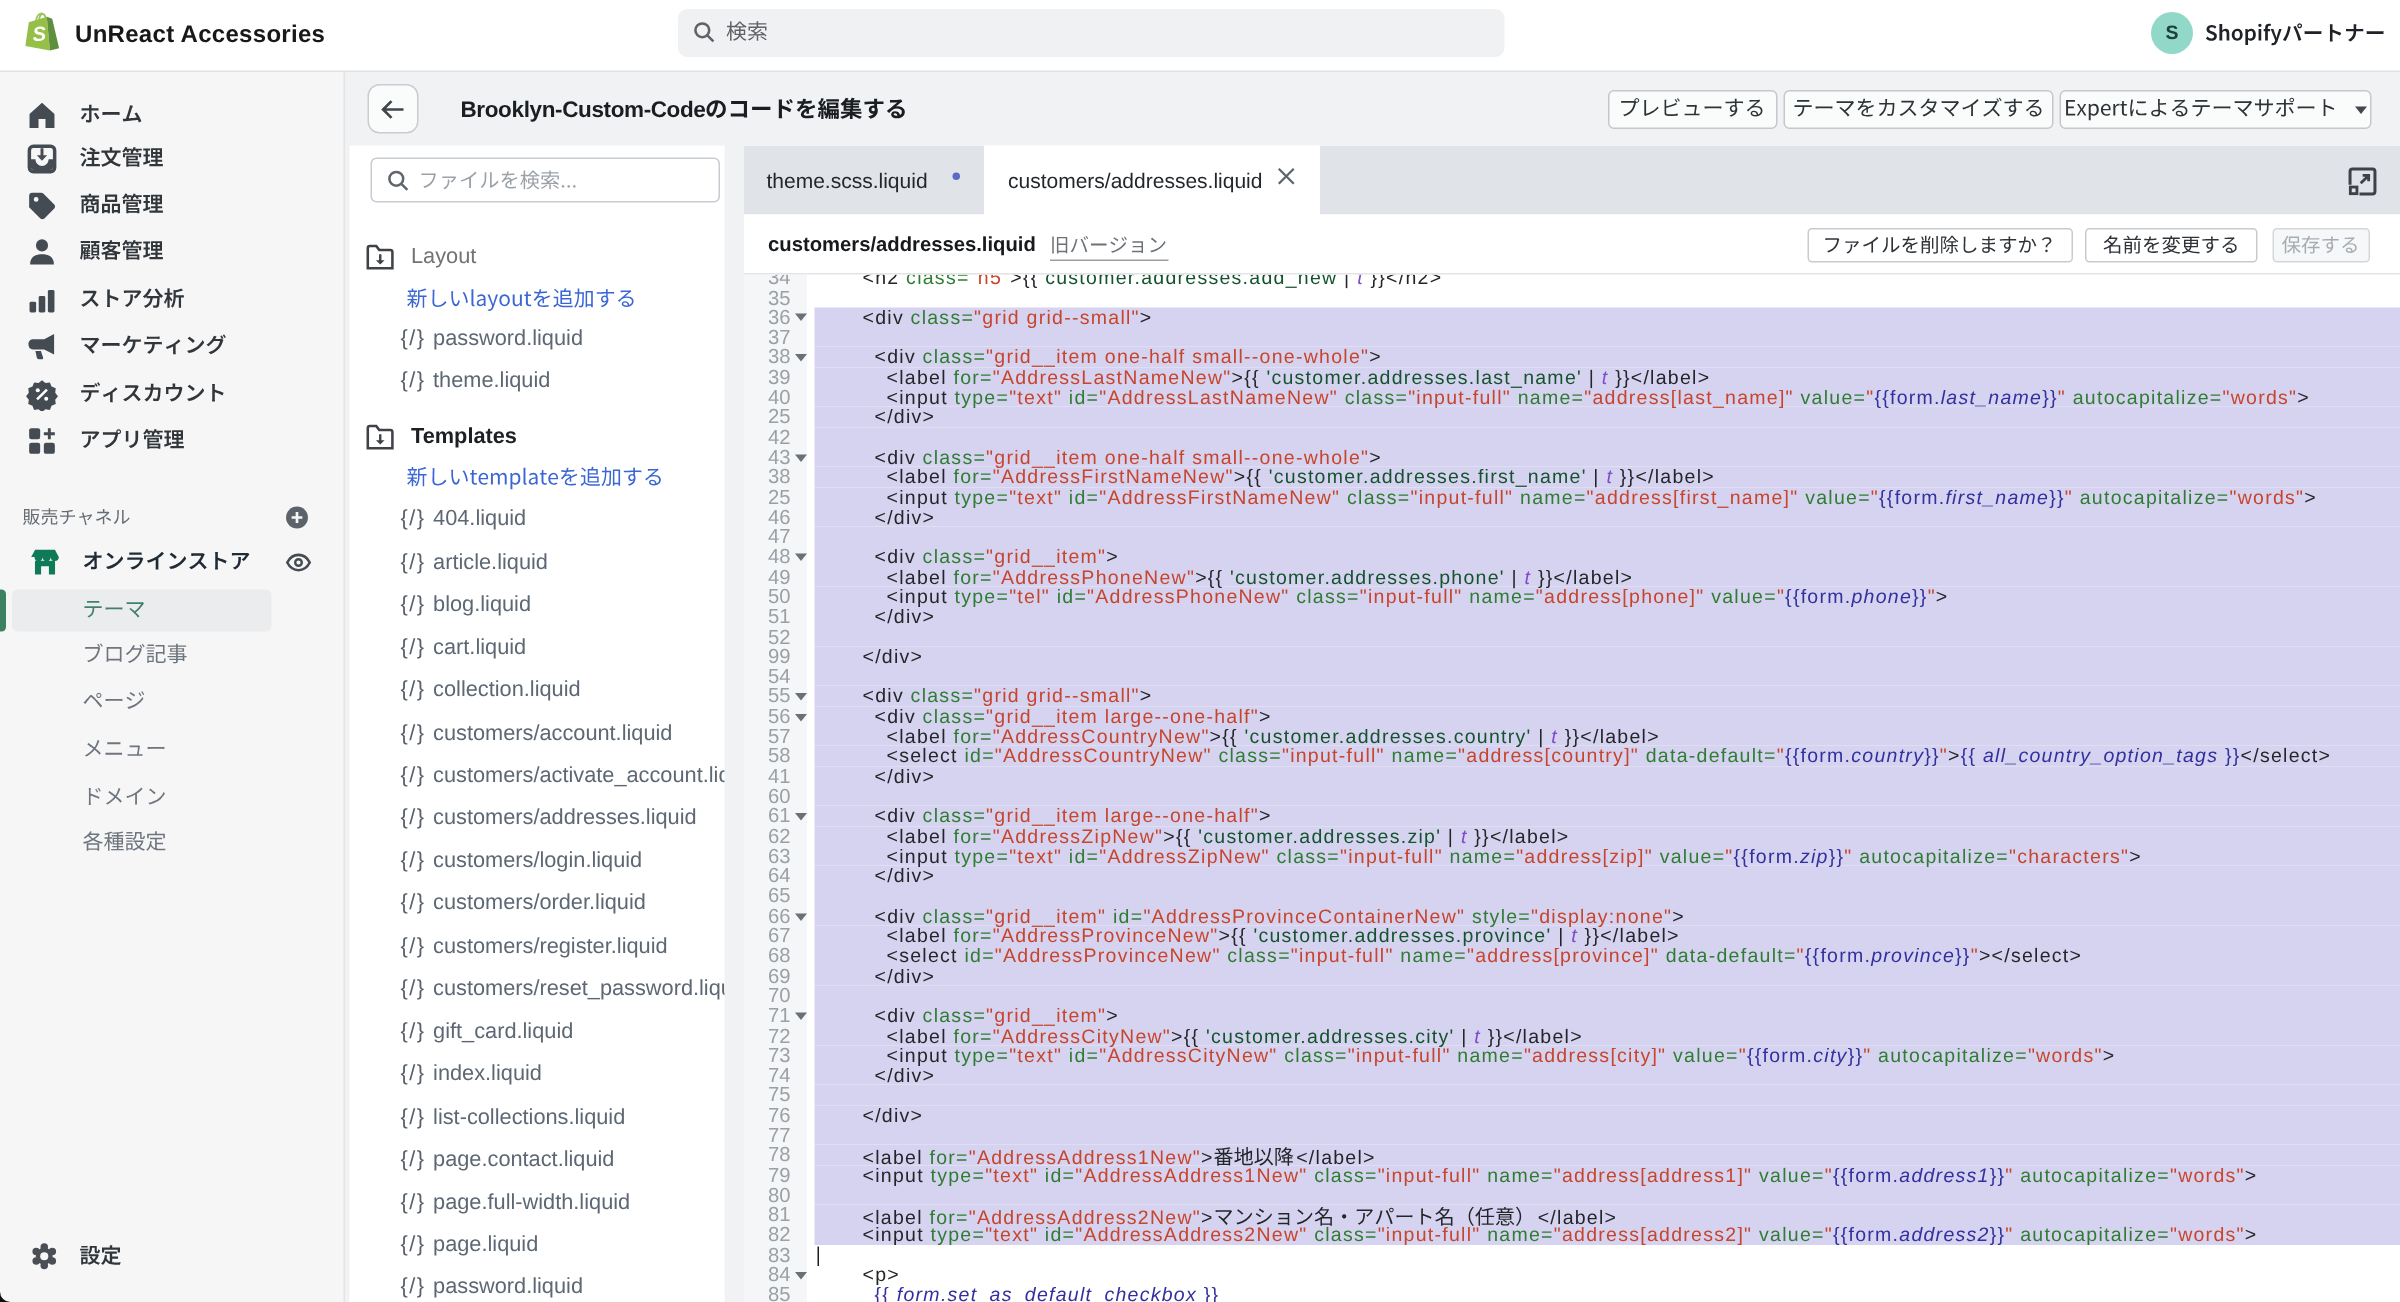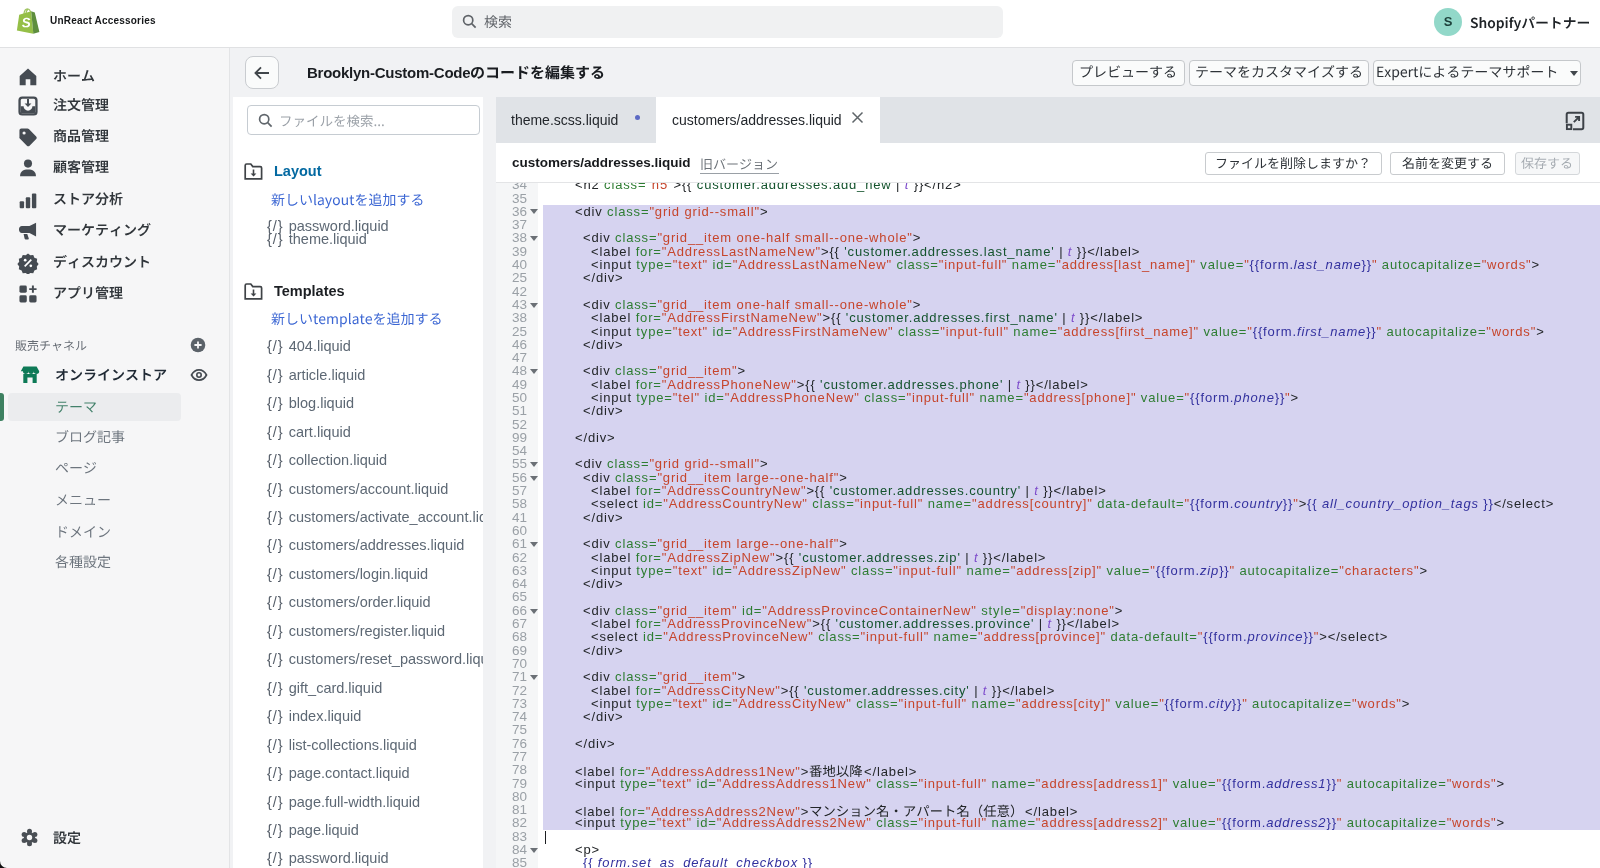--- a/index.html
+++ b/index.html
@@ -1,20 +1,20 @@
 <!DOCTYPE html>
 <html><head><meta charset="utf-8"><style>
 
 *{margin:0;padding:0;box-sizing:border-box}
 html,body{width:1600px;height:868px;overflow:hidden;font-family:"Liberation Sans",sans-serif;background:#f1f2f4;position:relative}
 .abs{position:absolute}
 svg{display:inline-block}
 
 #topbar{position:absolute;left:0;top:0;width:1600px;height:48px;background:#fff;border-bottom:1px solid #e0e1e3;z-index:30}
-#storename{position:absolute;left:50px;top:15px;font-size:10px;font-weight:bold;color:#16181a;letter-spacing:.2px}
+#storename{position:absolute;left:50px;top:15px;font-size:16px;font-weight:bold;color:#16181a;letter-spacing:.2px}
 #tsearch{position:absolute;left:452px;top:6px;width:551px;height:32px;background:#f0f1f2;border-radius:6px}
 #avatar{position:absolute;left:1434px;top:8px;width:28px;height:28px;border-radius:50%;background:#92d8c9;text-align:center;line-height:28px;font-size:13px;font-weight:bold;color:#1d413b}
 
 #sidebar{position:absolute;left:0;top:48px;width:230px;height:820px;background:#f6f6f7;border-right:1px solid #e3e4e6;z-index:20}
 .nav{position:absolute;left:17px;display:flex;align-items:center}
 .nav .ic{width:22px;margin-right:14px;display:flex;align-items:center}
 .nav .ic svg{width:22px;height:22px}
 
 #backbtn{position:absolute;left:245px;top:56px;width:34px;height:33px;border:1px solid #c9ccd0;border-radius:8px;display:flex;align-items:center;justify-content:center;background:#fafbfb}
 .hbtn{position:absolute;top:60px;height:26px;border:1px solid #c5c8cb;border-radius:4px;display:flex;align-items:center;justify-content:center;background:#fafbfb}
@@ -244,26 +244,26 @@
           <path stroke="#60666c" stroke-width="1.7" d="M9.7,9.7 L13.6,13.6"></path>
         </svg></span>
       <span class="abs" style="left:31px;top:6px"><svg style="vertical-align:-5px;" width="107" height="18" viewBox="0 0 107 18">
           <path fill="#9ba1a8" d="M11.6 4Q11.6 4.2 11.5 4.3Q11.5 4.5 11.4 4.7Q11.3 5.2 11.1 5.9Q11 6.5 10.7 7.2Q10.5 7.9 10.1 8.5Q9.8 9.2 9.4 9.7Q8.8 10.5 8 11.1Q7.3 11.8 6.3 12.4Q5.3 12.9 4.1 13.3L3.2 12.3Q4.5 11.9 5.5 11.5Q6.4 11 7.2 10.4Q7.9 9.7 8.4 9Q8.9 8.4 9.3 7.6Q9.6 6.9 9.9 6.1Q10.1 5.3 10.2 4.6Q10 4.6 9.5 4.6Q9 4.6 8.2 4.6Q7.5 4.6 6.8 4.6Q6 4.6 5.3 4.6Q4.5 4.6 4 4.6Q3.5 4.6 3.3 4.6Q2.9 4.6 2.6 4.6Q2.2 4.7 2 4.7V3.5Q2.1 3.5 2.4 3.5Q2.6 3.6 2.8 3.6Q3.1 3.6 3.3 3.6Q3.5 3.6 3.9 3.6Q4.3 3.6 4.9 3.6Q5.5 3.6 6.1 3.6Q6.8 3.6 7.4 3.6Q8 3.6 8.6 3.6Q9.2 3.6 9.6 3.6Q9.9 3.6 10.1 3.6Q10.2 3.6 10.4 3.6Q10.6 3.6 10.8 3.5Z M25.2 6.2Q25.1 6.3 25 6.4Q25 6.5 24.9 6.5Q24.8 6.8 24.5 7.2Q24.2 7.6 23.8 8.1Q23.5 8.5 23.1 9Q22.6 9.4 22.2 9.7L21.3 9.1Q21.8 8.8 22.2 8.4Q22.7 7.9 23.1 7.5Q23.4 7 23.6 6.7Q23.4 6.7 22.9 6.7Q22.4 6.7 21.7 6.7Q21 6.7 20.3 6.7Q19.6 6.7 18.9 6.7Q18.2 6.7 17.8 6.7Q17.3 6.7 17.2 6.7Q16.9 6.7 16.5 6.7Q16.2 6.7 15.9 6.7V5.6Q16.2 5.6 16.5 5.7Q16.9 5.7 17.2 5.7Q17.3 5.7 17.8 5.7Q18.3 5.7 19 5.7Q19.7 5.7 20.5 5.7Q21.2 5.7 21.9 5.7Q22.6 5.7 23.2 5.7Q23.7 5.7 23.8 5.7Q23.9 5.7 24.1 5.7Q24.2 5.7 24.4 5.6Q24.5 5.6 24.6 5.6ZM20.6 7.6Q20.6 8.4 20.6 9.2Q20.5 10 20.3 10.6Q20.2 11.3 19.8 11.9Q19.5 12.5 18.9 13.1Q18.3 13.6 17.5 14.1L16.5 13.3Q16.8 13.2 17 13.1Q17.2 13 17.5 12.9Q18.4 12.2 18.8 11.5Q19.3 10.8 19.4 10.1Q19.5 9.3 19.5 8.4Q19.5 8.2 19.5 8Q19.5 7.8 19.5 7.6Z M28.2 8.1Q29.9 7.7 31.4 7Q32.9 6.3 34.1 5.6Q34.8 5.2 35.4 4.6Q36.1 4.1 36.7 3.6Q37.3 3 37.7 2.4L38.7 3.3Q38.1 3.9 37.4 4.5Q36.8 5 36 5.6Q35.3 6.1 34.5 6.6Q33.8 7 32.8 7.5Q31.9 8 30.8 8.4Q29.8 8.8 28.7 9.2ZM33.8 6.2 35 5.8V12Q35 12.2 35 12.5Q35 12.8 35 13Q35.1 13.3 35.1 13.4H33.8Q33.8 13.3 33.8 13Q33.8 12.8 33.8 12.5Q33.8 12.2 33.8 12Z M47.6 12.7Q47.6 12.6 47.6 12.4Q47.7 12.2 47.7 12Q47.7 11.8 47.7 11.4Q47.7 10.9 47.7 10.2Q47.7 9.6 47.7 8.8Q47.7 8 47.7 7.2Q47.7 6.4 47.7 5.7Q47.7 5 47.7 4.5Q47.7 4 47.7 3.9Q47.7 3.5 47.6 3.2Q47.6 3 47.6 2.9H48.8Q48.8 3 48.8 3.2Q48.8 3.5 48.8 3.9Q48.8 4.1 48.8 4.5Q48.8 5 48.8 5.7Q48.8 6.4 48.8 7.2Q48.8 7.9 48.8 8.7Q48.8 9.4 48.8 10.1Q48.8 10.7 48.8 11.2Q48.8 11.6 48.8 11.7Q49.4 11.4 50.1 10.9Q50.8 10.4 51.5 9.7Q52.2 9.1 52.7 8.3L53.4 9.3Q52.8 10 52 10.8Q51.2 11.5 50.4 12Q49.5 12.6 48.7 13Q48.6 13.1 48.5 13.2Q48.4 13.3 48.3 13.3ZM41.4 12.6Q42.2 12 42.8 11.2Q43.4 10.3 43.7 9.3Q43.9 8.9 44 8.2Q44.1 7.5 44.1 6.7Q44.1 5.9 44.1 5.2Q44.1 4.5 44.1 3.9Q44.1 3.6 44.1 3.4Q44.1 3.1 44.1 2.9H45.3Q45.3 3 45.3 3.2Q45.3 3.3 45.2 3.5Q45.2 3.7 45.2 3.9Q45.2 4.5 45.2 5.2Q45.2 6 45.2 6.8Q45.1 7.6 45 8.4Q45 9.1 44.8 9.6Q44.5 10.7 43.9 11.7Q43.3 12.6 42.4 13.3Z M60.2 2.3Q60.1 2.7 60 3.3Q59.9 3.8 59.6 4.5Q59.3 5.1 59 5.8Q58.6 6.4 58.2 6.9Q58.5 6.8 58.8 6.7Q59.1 6.5 59.5 6.5Q59.8 6.4 60.1 6.4Q60.9 6.4 61.4 6.9Q62 7.3 62 8.2Q62 8.4 62 8.8Q62 9.2 62 9.6Q62 10.1 62 10.5Q62 10.9 62 11.2H61Q61 11 61 10.6Q61 10.2 61 9.8Q61 9.4 61 9.1Q61 8.7 61 8.4Q61 7.8 60.6 7.6Q60.3 7.3 59.8 7.3Q59.1 7.3 58.5 7.6Q57.9 7.8 57.4 8.3Q57.1 8.6 56.8 8.9Q56.6 9.3 56.2 9.7L55.3 9Q56.3 8.1 56.9 7.2Q57.6 6.4 58 5.7Q58.4 5 58.6 4.4Q58.8 3.9 58.9 3.3Q59.1 2.7 59.1 2.2ZM55.6 3.8Q56.1 3.8 56.8 3.9Q57.4 3.9 57.9 3.9Q58.8 3.9 59.8 3.9Q60.9 3.8 61.9 3.7Q63 3.6 63.9 3.5L63.9 4.5Q63.2 4.6 62.4 4.7Q61.6 4.7 60.8 4.8Q60 4.8 59.2 4.9Q58.5 4.9 57.8 4.9Q57.5 4.9 57.2 4.9Q56.8 4.9 56.4 4.8Q56 4.8 55.6 4.8ZM65.9 7Q65.7 7.1 65.5 7.2Q65.3 7.2 65.1 7.3Q64.9 7.4 64.7 7.5Q64 7.7 63.1 8.1Q62.1 8.5 61.2 9Q60.5 9.4 60 9.8Q59.5 10.1 59.2 10.5Q58.9 10.9 58.9 11.4Q58.9 11.8 59.1 12Q59.2 12.3 59.6 12.4Q59.9 12.5 60.4 12.6Q60.8 12.6 61.3 12.6Q62.1 12.6 63.1 12.5Q64.1 12.4 65 12.3L65 13.4Q64.5 13.4 63.8 13.5Q63.2 13.5 62.5 13.6Q61.9 13.6 61.3 13.6Q60.3 13.6 59.5 13.4Q58.7 13.3 58.3 12.8Q57.8 12.4 57.8 11.5Q57.8 10.9 58.1 10.4Q58.4 9.9 58.8 9.5Q59.3 9.1 59.9 8.7Q60.5 8.4 61.1 8.1Q61.7 7.7 62.3 7.5Q62.9 7.2 63.4 7Q63.9 6.8 64.4 6.6Q64.7 6.4 64.9 6.3Q65.2 6.2 65.5 6Z M68.2 4.5H72.5V5.5H68.2ZM70.1 1.7H71.1V14.1H70.1ZM70.1 5.2 70.7 5.4Q70.6 6.2 70.3 7Q70.1 7.9 69.8 8.7Q69.5 9.6 69.1 10.3Q68.8 11 68.4 11.5Q68.4 11.3 68.2 11.1Q68 10.8 67.9 10.6Q68.2 10.2 68.6 9.5Q68.9 8.9 69.2 8.2Q69.5 7.4 69.7 6.7Q69.9 5.9 70.1 5.2ZM71 6.5Q71.1 6.6 71.3 6.9Q71.6 7.2 71.9 7.6Q72.1 8 72.4 8.4Q72.6 8.7 72.7 8.9L72.1 9.7Q72 9.4 71.8 9Q71.6 8.6 71.4 8.2Q71.1 7.8 70.9 7.4Q70.7 7.1 70.6 6.9ZM73.8 4.8H79V5.7H73.8ZM76.4 2.6Q76 3.1 75.4 3.7Q74.9 4.3 74.2 4.9Q73.5 5.4 72.7 5.8Q72.6 5.6 72.5 5.3Q72.3 5.1 72.2 4.9Q73 4.6 73.7 4.1Q74.4 3.5 74.9 2.9Q75.5 2.3 75.9 1.7H76.8Q77.3 2.3 77.9 3Q78.6 3.6 79.3 4.1Q80 4.5 80.7 4.9Q80.6 5 80.4 5.3Q80.3 5.5 80.2 5.7Q79.5 5.4 78.8 4.9Q78.1 4.4 77.4 3.8Q76.8 3.2 76.4 2.6ZM73.9 7.8V9.6H78.9V7.8ZM73 7H79.9V10.4H73ZM75.9 5.4H76.8V8.9Q76.8 9.7 76.7 10.4Q76.5 11.1 76.1 11.8Q75.6 12.5 74.8 13.1Q74 13.7 72.6 14.1Q72.6 14 72.5 13.9Q72.4 13.7 72.2 13.6Q72.1 13.5 72 13.4Q73.3 13 74.1 12.5Q74.9 11.9 75.3 11.4Q75.6 10.8 75.8 10.2Q75.9 9.5 75.9 8.9ZM77 9.9Q77.4 10.9 77.9 11.6Q78.4 12.2 79.1 12.6Q79.8 13 80.6 13.3Q80.4 13.4 80.3 13.7Q80.1 13.9 80 14.1Q79.1 13.8 78.4 13.3Q77.6 12.8 77.1 12Q76.5 11.3 76.1 10.1Z M87.2 10.4H88.2V14.1H87.2ZM87.2 1.6H88.2V5.4H87.2ZM86.7 5.7 87.7 6.1Q87.1 6.7 86.4 7.2Q85.7 7.8 85.1 8.2L84.4 7.8Q84.8 7.5 85.2 7.1Q85.6 6.8 86 6.4Q86.5 6 86.7 5.7ZM89.6 6.5 90.6 7Q89.8 7.7 88.9 8.3Q88 9 87.1 9.6Q86.1 10.2 85.3 10.7L84.6 10.2Q85.2 9.8 85.9 9.4Q86.6 8.9 87.3 8.4Q87.9 8 88.5 7.5Q89.2 7 89.6 6.5ZM83.4 7.7 84 7.2Q84.5 7.4 85.1 7.7Q85.7 8 86.2 8.4Q86.7 8.7 87 9L86.3 9.6Q86 9.4 85.5 9Q85 8.7 84.4 8.3Q83.9 8 83.4 7.7ZM89.5 8.8 90.2 8.3Q90.8 8.6 91.4 9Q92.1 9.5 92.7 9.9Q93.2 10.4 93.6 10.7L92.9 11.3Q92.5 11 92 10.5Q91.4 10.1 90.7 9.6Q90.1 9.2 89.5 8.8ZM89.5 11.7 90.3 11.2Q90.9 11.4 91.5 11.8Q92.2 12.2 92.7 12.6Q93.3 13 93.7 13.3L92.9 13.9Q92.5 13.6 92 13.2Q91.4 12.8 90.8 12.4Q90.1 12 89.5 11.7ZM81.9 9.9Q82.8 9.9 84 9.9Q85.2 9.9 86.6 9.9Q87.9 9.9 89.4 9.9Q90.8 9.8 92.3 9.8L92.2 10.6Q90.4 10.7 88.5 10.7Q86.6 10.8 84.9 10.8Q83.2 10.9 81.9 10.9ZM84.9 11.1 85.9 11.5Q85.4 12 84.8 12.4Q84.2 12.9 83.6 13.2Q83 13.6 82.4 13.9Q82.3 13.8 82.2 13.7Q82 13.6 81.9 13.4Q81.7 13.3 81.6 13.2Q82.5 12.9 83.4 12.3Q84.3 11.7 84.9 11.1ZM82 2.8H93.4V3.7H82ZM82 5H93.6V7.6H92.6V5.9H83V7.6H82Z M96.4 13.2Q96 13.2 95.7 12.9Q95.5 12.6 95.5 12.2Q95.5 11.8 95.7 11.6Q96 11.3 96.4 11.3Q96.7 11.3 97 11.6Q97.3 11.8 97.3 12.2Q97.3 12.6 97 12.9Q96.7 13.2 96.4 13.2Z M100.1 13.2Q99.8 13.2 99.5 12.9Q99.2 12.6 99.2 12.2Q99.2 11.8 99.5 11.6Q99.8 11.3 100.1 11.3Q100.5 11.3 100.8 11.6Q101 11.8 101 12.2Q101 12.6 100.8 12.9Q100.5 13.2 100.1 13.2Z M103.9 13.2Q103.5 13.2 103.3 12.9Q103 12.6 103 12.2Q103 11.8 103.3 11.6Q103.5 11.3 103.9 11.3Q104.2 11.3 104.5 11.6Q104.8 11.8 104.8 12.2Q104.8 12.6 104.5 12.9Q104.2 13.2 103.9 13.2Z"></path>
         </svg></span>
     </div>
 <div class="abs" style="left:11px;top:65px"><svg style="" width="19" height="19" viewBox="0 0 19 19">
         <path fill="none" stroke="#3f4347" stroke-width="1.7" d="M1.2,16.8 V3.4 C1.2,2.6 1.8,2 2.6,2 h4.2 l2,2.6 h7.4 c0.8,0 1.4,0.6 1.4,1.4 V16.8 Z"></path>
         <path fill="#3f4347" d="M8.7,7.5 h1.6 v4 h2.1 L9.5,14.4 L6.6,11.5 h2.1 Z"></path>
       </svg></div>
-<div class="abs" style="left:41px;top:66px;font-size:14.5px;font-weight:bold;color:#0369a1">Layout</div>
+<div class="abs" style="left:41px;top:66px;font-size:14.5px;font-weight:normal;color:#737373">Layout</div>
 <div class="abs" style="left:38px;top:94px"><svg style="vertical-align:-5px;" width="155" height="18" viewBox="0 0 155 18">
         <path fill="#3b66d3" d="M8.2 6H13.4V7H8.2ZM0.9 2.7H7V3.6H0.9ZM0.7 8.3H7.1V9.2H0.7ZM0.7 5.9H7.2V6.8H0.7ZM10.8 6.4H11.8V14.1H10.8ZM3.5 1.3H4.5V3.2H3.5ZM3.5 6.6H4.5V14.1H3.5ZM7.7 2.4 9 2.8Q9 2.9 8.7 3V7.3Q8.7 8.1 8.6 9Q8.6 9.9 8.3 10.8Q8.1 11.7 7.7 12.6Q7.2 13.4 6.5 14.2Q6.4 14.1 6.3 13.9Q6.2 13.8 6 13.7Q5.9 13.5 5.7 13.5Q6.4 12.8 6.8 12Q7.2 11.3 7.4 10.5Q7.6 9.6 7.7 8.8Q7.7 8 7.7 7.3ZM12.4 1.4 13.3 2.2Q12.6 2.5 11.8 2.7Q10.9 3 10 3.2Q9.1 3.4 8.3 3.5Q8.3 3.4 8.2 3.1Q8.1 2.9 8 2.7Q8.8 2.6 9.6 2.3Q10.4 2.1 11.2 1.9Q11.9 1.6 12.4 1.4ZM4.4 9.4Q4.5 9.5 4.9 9.8Q5.2 10.1 5.6 10.4Q6 10.7 6.3 10.9Q6.6 11.2 6.7 11.3L6.1 12.1Q5.9 11.9 5.6 11.6Q5.3 11.3 5 11Q4.6 10.6 4.3 10.4Q4 10.1 3.8 9.9ZM1.7 3.9 2.5 3.7Q2.7 4.1 2.9 4.7Q3.1 5.2 3.1 5.6L2.2 5.9Q2.2 5.5 2.1 4.9Q1.9 4.3 1.7 3.9ZM5.3 3.6 6.2 3.8Q6 4.4 5.8 4.9Q5.6 5.5 5.4 5.9L4.6 5.6Q4.7 5.4 4.8 5Q5 4.7 5.1 4.3Q5.2 3.9 5.3 3.6ZM3.5 8.7 4.2 9Q3.9 9.8 3.3 10.6Q2.8 11.3 2.2 12Q1.7 12.7 1.1 13.1Q1 12.9 0.8 12.7Q0.6 12.5 0.4 12.3Q1 12 1.5 11.4Q2.1 10.8 2.6 10.1Q3.1 9.4 3.5 8.7Z M18.8 2.1Q18.7 2.4 18.7 2.8Q18.6 3.2 18.6 3.5Q18.6 4.1 18.6 5Q18.6 5.8 18.5 6.8Q18.5 7.8 18.5 8.7Q18.5 9.7 18.5 10.5Q18.5 11.2 18.8 11.7Q19.1 12.2 19.6 12.4Q20.1 12.6 20.8 12.6Q21.7 12.6 22.5 12.3Q23.3 12.1 23.9 11.7Q24.5 11.2 24.9 10.7Q25.4 10.2 25.8 9.7L26.6 10.6Q26.2 11.1 25.7 11.7Q25.2 12.2 24.4 12.7Q23.7 13.1 22.8 13.4Q21.9 13.7 20.7 13.7Q19.7 13.7 19 13.4Q18.2 13.1 17.8 12.4Q17.3 11.7 17.3 10.6Q17.3 10 17.3 9.2Q17.3 8.4 17.4 7.6Q17.4 6.8 17.4 6Q17.4 5.3 17.4 4.6Q17.5 3.9 17.5 3.5Q17.5 3.1 17.4 2.8Q17.4 2.4 17.3 2.1Z M31.1 3.2Q31.1 3.4 31.1 3.6Q31.1 3.9 31 4.2Q31 4.4 31 4.6Q31 5 31 5.6Q31 6.1 31 6.7Q31.1 7.3 31.1 7.9Q31.2 9.1 31.5 9.9Q31.8 10.8 32.1 11.3Q32.5 11.8 33 11.8Q33.3 11.8 33.5 11.6Q33.8 11.3 34 10.9Q34.2 10.5 34.4 10Q34.6 9.5 34.7 8.9L35.6 9.9Q35.2 11.1 34.8 11.8Q34.4 12.5 33.9 12.8Q33.5 13.1 33 13.1Q32.3 13.1 31.7 12.6Q31.1 12.2 30.7 11.1Q30.2 10 30 8.2Q29.9 7.6 29.9 6.9Q29.9 6.1 29.9 5.5Q29.9 4.9 29.9 4.4Q29.9 4.2 29.8 3.8Q29.8 3.5 29.8 3.2ZM38.4 3.6Q38.8 4.1 39.1 4.7Q39.5 5.4 39.8 6.1Q40.1 6.8 40.3 7.6Q40.5 8.4 40.7 9.1Q40.8 9.9 40.9 10.6L39.8 11Q39.7 10.1 39.5 9.1Q39.3 8.1 38.9 7.2Q38.6 6.3 38.2 5.4Q37.8 4.6 37.3 4Z M44.6 13.2Q44.2 13.2 43.9 13Q43.6 12.8 43.4 12.4Q43.3 12 43.3 11.5V1.9H44.6V11.6Q44.6 11.9 44.7 12Q44.8 12.1 44.9 12.1Q45 12.1 45 12.1Q45.1 12.1 45.2 12.1L45.4 13.1Q45.2 13.1 45.1 13.1Q44.9 13.2 44.6 13.2Z M49 13.2Q48.4 13.2 47.9 12.9Q47.4 12.7 47.1 12.2Q46.8 11.7 46.8 11Q46.8 9.8 47.9 9.1Q49 8.4 51.5 8.2Q51.5 7.7 51.3 7.3Q51.2 6.8 50.9 6.5Q50.5 6.3 49.9 6.3Q49.2 6.3 48.7 6.5Q48.1 6.8 47.6 7.1L47.1 6.2Q47.5 6 47.9 5.7Q48.4 5.5 48.9 5.4Q49.5 5.2 50.1 5.2Q51 5.2 51.6 5.6Q52.2 6 52.5 6.7Q52.7 7.4 52.7 8.3V13H51.7L51.6 12.1H51.5Q51 12.5 50.4 12.9Q49.7 13.2 49 13.2ZM49.4 12.1Q49.9 12.1 50.4 11.9Q50.9 11.6 51.5 11.2V9Q50.2 9.2 49.4 9.4Q48.7 9.7 48.4 10.1Q48 10.4 48 10.9Q48 11.6 48.4 11.9Q48.8 12.1 49.4 12.1Z M55.3 16.3Q55 16.3 54.8 16.2Q54.6 16.2 54.4 16.1L54.6 15.1Q54.7 15.1 54.9 15.2Q55 15.2 55.2 15.2Q55.9 15.2 56.3 14.8Q56.7 14.3 56.9 13.6L57.1 13L54 5.4H55.4L56.9 9.6Q57.1 10.1 57.3 10.7Q57.5 11.2 57.7 11.8H57.7Q57.9 11.2 58.1 10.7Q58.2 10.1 58.4 9.6L59.7 5.4H61L58.1 13.6Q57.8 14.4 57.5 15Q57.1 15.6 56.6 15.9Q56 16.3 55.3 16.3Z M65.4 13.2Q64.5 13.2 63.7 12.7Q62.8 12.2 62.4 11.4Q61.9 10.5 61.9 9.2Q61.9 7.9 62.4 7Q62.8 6.2 63.7 5.7Q64.5 5.2 65.4 5.2Q66.1 5.2 66.7 5.5Q67.4 5.7 67.9 6.3Q68.3 6.8 68.6 7.5Q68.9 8.3 68.9 9.2Q68.9 10.5 68.4 11.4Q67.9 12.2 67.1 12.7Q66.3 13.2 65.4 13.2ZM65.4 12.1Q66.1 12.1 66.5 11.8Q67 11.4 67.3 10.7Q67.6 10.1 67.6 9.2Q67.6 8.3 67.3 7.7Q67 7 66.5 6.6Q66.1 6.3 65.4 6.3Q64.7 6.3 64.2 6.6Q63.7 7 63.5 7.7Q63.2 8.3 63.2 9.2Q63.2 10.1 63.5 10.7Q63.7 11.4 64.2 11.8Q64.7 12.1 65.4 12.1Z M73.1 13.2Q71.9 13.2 71.4 12.4Q70.8 11.7 70.8 10.2V5.4H72.1V10.1Q72.1 11.1 72.4 11.6Q72.8 12.1 73.5 12.1Q74.1 12.1 74.6 11.8Q75 11.5 75.6 10.8V5.4H76.9V13H75.8L75.7 11.8H75.7Q75.1 12.4 74.5 12.8Q73.9 13.2 73.1 13.2Z M81.8 13.2Q81 13.2 80.5 12.9Q80.1 12.6 79.8 12Q79.6 11.4 79.6 10.6V6.4H78.5V5.5L79.7 5.4L79.9 3.3H80.9V5.4H83V6.4H80.9V10.7Q80.9 11.4 81.2 11.8Q81.4 12.1 82.1 12.1Q82.3 12.1 82.5 12.1Q82.8 12 83 11.9L83.2 12.9Q82.9 13 82.5 13.1Q82.2 13.2 81.8 13.2Z M89.9 1.9Q89.8 2.3 89.6 2.9Q89.5 3.5 89.2 4.2Q89 4.8 88.6 5.5Q88.2 6.2 87.8 6.7Q88.1 6.5 88.4 6.4Q88.7 6.3 89.1 6.3Q89.4 6.2 89.7 6.2Q90.6 6.2 91.1 6.7Q91.7 7.1 91.7 8Q91.7 8.2 91.7 8.7Q91.7 9.1 91.7 9.5Q91.7 10 91.7 10.4Q91.7 10.8 91.7 11.2H90.6Q90.7 10.9 90.7 10.5Q90.7 10.1 90.7 9.7Q90.7 9.3 90.7 8.9Q90.7 8.5 90.7 8.3Q90.7 7.7 90.3 7.4Q89.9 7.1 89.4 7.1Q88.7 7.1 88.1 7.4Q87.4 7.7 87 8.1Q86.7 8.4 86.4 8.8Q86.1 9.1 85.7 9.6L84.7 8.9Q85.8 7.9 86.4 7Q87.1 6.2 87.5 5.4Q87.9 4.7 88.2 4.1Q88.4 3.5 88.5 2.9Q88.7 2.3 88.7 1.8ZM85.1 3.4Q85.6 3.5 86.3 3.5Q86.9 3.6 87.4 3.6Q88.4 3.6 89.4 3.5Q90.5 3.5 91.6 3.4Q92.7 3.3 93.7 3.1L93.7 4.2Q93 4.3 92.1 4.4Q91.3 4.4 90.5 4.5Q89.6 4.5 88.8 4.6Q88 4.6 87.4 4.6Q87.1 4.6 86.7 4.6Q86.3 4.6 85.9 4.5Q85.5 4.5 85.1 4.5ZM95.8 6.8Q95.6 6.9 95.4 6.9Q95.1 7 94.9 7.1Q94.7 7.2 94.5 7.3Q93.8 7.6 92.8 8Q91.9 8.4 90.8 8.9Q90.1 9.2 89.6 9.6Q89.1 10 88.8 10.4Q88.5 10.8 88.5 11.3Q88.5 11.7 88.7 12Q88.8 12.2 89.2 12.4Q89.5 12.5 90 12.6Q90.5 12.6 91 12.6Q91.8 12.6 92.9 12.5Q93.9 12.4 94.8 12.3L94.8 13.4Q94.3 13.4 93.6 13.5Q92.9 13.6 92.3 13.6Q91.6 13.6 91 13.6Q90 13.6 89.1 13.4Q88.3 13.3 87.8 12.8Q87.3 12.3 87.3 11.5Q87.3 10.9 87.6 10.3Q87.9 9.8 88.4 9.4Q88.9 8.9 89.5 8.6Q90.1 8.2 90.8 7.9Q91.4 7.5 92 7.3Q92.6 7 93.2 6.8Q93.7 6.5 94.2 6.3Q94.5 6.2 94.7 6.1Q95 5.9 95.3 5.8Z M101.1 6.8V11.7H100.1V7.8H98.1V6.8ZM101.1 11.3Q101.6 12 102.5 12.4Q103.4 12.8 104.6 12.8Q105.2 12.9 106 12.9Q106.8 12.9 107.7 12.9Q108.6 12.8 109.5 12.8Q110.3 12.8 110.9 12.7Q110.9 12.9 110.8 13.1Q110.7 13.3 110.7 13.5Q110.6 13.7 110.6 13.8Q110 13.8 109.2 13.9Q108.4 13.9 107.6 13.9Q106.8 13.9 106 13.9Q105.2 13.9 104.6 13.9Q103.2 13.8 102.2 13.4Q101.3 13 100.6 12.2Q100.1 12.6 99.6 13.1Q99 13.5 98.5 14L97.9 12.9Q98.4 12.6 99 12.2Q99.6 11.7 100.1 11.3ZM98.3 2.2 99 1.6Q99.5 1.9 100 2.3Q100.4 2.6 100.8 3Q101.2 3.4 101.5 3.8L100.6 4.5Q100.4 4.1 100 3.7Q99.6 3.3 99.2 2.9Q98.7 2.5 98.3 2.2ZM103.2 2.7H109.4V6.4H103.2V5.5H108.3V3.6H103.2ZM105.4 1.2 106.6 1.4Q106.4 1.9 106.2 2.4Q106 2.9 105.8 3.3L104.8 3.1Q105 2.7 105.2 2.1Q105.4 1.6 105.4 1.2ZM102.6 2.7H103.7V11.7H102.6ZM103.2 7.7H109.9V11.7H103.2V10.8H108.9V8.6H103.2Z M119.9 11.9H123.7V12.9H119.9ZM112.2 3.9H117.5V4.9H112.2ZM119.4 3H124.2V13.8H123.1V4H120.4V13.9H119.4ZM117.3 3.9H118.3Q118.3 3.9 118.3 4Q118.3 4.1 118.3 4.2Q118.3 4.4 118.3 4.4Q118.2 6.8 118.2 8.4Q118.1 10 118.1 11Q118 12 117.9 12.5Q117.8 13.1 117.6 13.3Q117.4 13.6 117.2 13.7Q117 13.8 116.7 13.9Q116.4 13.9 116 13.9Q115.5 13.9 115 13.9Q115 13.6 114.9 13.3Q114.9 13 114.7 12.8Q115.2 12.8 115.6 12.9Q116.1 12.9 116.2 12.9Q116.4 12.9 116.5 12.8Q116.6 12.8 116.7 12.6Q116.8 12.5 116.9 12Q117 11.5 117.1 10.5Q117.1 9.5 117.2 7.9Q117.2 6.4 117.3 4.1ZM114.1 1.4H115.2Q115.2 3.4 115.1 5.2Q115.1 7.1 114.8 8.7Q114.6 10.4 114.1 11.7Q113.5 13.1 112.6 14.1Q112.5 14 112.4 13.9Q112.3 13.7 112.1 13.6Q111.9 13.5 111.8 13.4Q112.5 12.7 112.9 11.7Q113.4 10.7 113.6 9.5Q113.9 8.4 114 7.1Q114.1 5.7 114.1 4.3Q114.1 2.9 114.1 1.4Z M134.2 1.9Q134.2 2 134.2 2.2Q134.1 2.3 134.1 2.5Q134.1 2.7 134.1 2.8Q134.1 3.1 134.1 3.5Q134.1 4 134.1 4.5Q134.1 5.1 134.1 5.6Q134.1 6.2 134.1 6.7Q134.1 7.2 134.1 7.5L133.1 7Q133.1 6.8 133.1 6.4Q133.1 6 133.1 5.5Q133.1 4.9 133 4.4Q133 3.9 133 3.5Q133 3 133 2.8Q133 2.5 133 2.3Q132.9 2 132.9 1.9ZM126.8 3.9Q127.3 3.9 128.1 3.8Q128.8 3.8 129.6 3.8Q130.4 3.8 131.3 3.7Q132.1 3.7 132.9 3.7Q133.7 3.7 134.3 3.7Q134.9 3.7 135.6 3.7Q136.2 3.7 136.8 3.7Q137.3 3.7 137.7 3.7Q138.2 3.7 138.4 3.7L138.4 4.8Q137.8 4.7 136.8 4.7Q135.8 4.7 134.3 4.7Q133.4 4.7 132.4 4.7Q131.4 4.7 130.4 4.8Q129.4 4.8 128.5 4.8Q127.6 4.9 126.8 4.9ZM134.1 7.9Q134.1 8.9 133.8 9.5Q133.6 10.1 133.1 10.4Q132.6 10.7 132 10.7Q131.5 10.7 131.1 10.6Q130.7 10.4 130.4 10.1Q130 9.8 129.8 9.4Q129.7 9 129.7 8.4Q129.7 7.7 130 7.1Q130.3 6.6 130.9 6.3Q131.5 6 132.1 6Q132.9 6 133.5 6.3Q134 6.7 134.3 7.3Q134.6 8 134.6 8.8Q134.6 9.5 134.4 10.2Q134.2 10.9 133.7 11.6Q133.2 12.3 132.4 12.8Q131.6 13.4 130.4 13.8L129.5 12.8Q130.4 12.6 131.2 12.3Q131.9 11.9 132.4 11.4Q133 10.9 133.2 10.2Q133.5 9.6 133.5 8.7Q133.5 7.7 133.1 7.3Q132.7 6.9 132.1 6.9Q131.8 6.9 131.4 7.1Q131.1 7.2 130.9 7.6Q130.7 7.9 130.7 8.4Q130.7 9 131.1 9.4Q131.6 9.8 132.1 9.8Q132.6 9.8 132.9 9.5Q133.2 9.3 133.3 8.8Q133.4 8.3 133.3 7.5Z M142.7 2.7Q143 2.7 143.3 2.7Q143.5 2.7 143.7 2.7Q143.9 2.7 144.4 2.7Q144.9 2.7 145.5 2.7Q146.1 2.7 146.7 2.6Q147.3 2.6 147.8 2.6Q148.3 2.6 148.5 2.6Q148.8 2.5 149 2.5Q149.2 2.5 149.3 2.4L149.9 3.3Q149.8 3.4 149.6 3.5Q149.4 3.7 149.2 3.8Q148.9 4 148.4 4.4Q148 4.8 147.5 5.2Q146.9 5.7 146.4 6.1Q145.9 6.5 145.5 6.9Q146 6.7 146.4 6.7Q146.9 6.6 147.4 6.6Q148.6 6.6 149.5 7Q150.4 7.5 150.9 8.2Q151.4 8.9 151.4 9.9Q151.4 11 150.8 11.9Q150.2 12.7 149.1 13.1Q148.1 13.6 146.6 13.6Q145.6 13.6 144.9 13.4Q144.3 13.1 143.9 12.7Q143.5 12.2 143.5 11.6Q143.5 11.1 143.8 10.7Q144 10.3 144.5 10Q145 9.8 145.7 9.8Q146.6 9.8 147.2 10.2Q147.8 10.6 148.2 11.2Q148.5 11.8 148.6 12.5L147.5 12.7Q147.5 11.8 147 11.2Q146.5 10.6 145.7 10.6Q145.2 10.6 144.9 10.9Q144.5 11.2 144.5 11.5Q144.5 12 145.1 12.3Q145.6 12.6 146.4 12.6Q147.6 12.6 148.5 12.3Q149.3 12 149.8 11.4Q150.3 10.7 150.3 9.9Q150.3 9.2 149.9 8.6Q149.5 8.1 148.8 7.8Q148.1 7.5 147.1 7.5Q146.3 7.5 145.6 7.7Q144.9 7.8 144.2 8.2Q143.6 8.5 143 9.1Q142.5 9.6 141.8 10.3L141 9.4Q141.4 9.1 141.9 8.7Q142.5 8.2 143 7.8Q143.5 7.3 144 6.9Q144.4 6.6 144.7 6.3Q145 6.1 145.5 5.7Q145.9 5.3 146.4 4.9Q146.9 4.5 147.3 4.2Q147.7 3.8 148 3.6Q147.8 3.6 147.3 3.6Q146.9 3.6 146.4 3.6Q145.8 3.6 145.3 3.7Q144.8 3.7 144.4 3.7Q143.9 3.7 143.7 3.8Q143.5 3.8 143.2 3.8Q143 3.8 142.8 3.8Z"></path>
       </svg></div>
 <div class="frow" style="top:121px"><span class="fic">{/}</span>password.liquid</div>
-<div class="frow" style="top:134px"><span class="fic">{/}</span>theme.liquid</div>
+<div class="frow" style="top:149px"><span class="fic">{/}</span>theme.liquid</div>
 <div class="abs" style="left:11px;top:185px"><svg style="" width="19" height="19" viewBox="0 0 19 19">
         <path fill="none" stroke="#3f4347" stroke-width="1.7" d="M1.2,16.8 V3.4 C1.2,2.6 1.8,2 2.6,2 h4.2 l2,2.6 h7.4 c0.8,0 1.4,0.6 1.4,1.4 V16.8 Z"></path>
         <path fill="#3f4347" d="M8.7,7.5 h1.6 v4 h2.1 L9.5,14.4 L6.6,11.5 h2.1 Z"></path>
       </svg></div>
 <div class="abs" style="left:41px;top:186px;font-size:14.5px;font-weight:bold;color:#1c1f23">Templates</div>
 <div class="abs" style="left:38px;top:213px"><svg style="vertical-align:-5px;" width="173" height="18" viewBox="0 0 173 18">
         <path fill="#3b66d3" d="M8.2 6H13.4V7H8.2ZM0.9 2.7H7V3.6H0.9ZM0.7 8.3H7.1V9.2H0.7ZM0.7 5.9H7.2V6.8H0.7ZM10.8 6.4H11.8V14.1H10.8ZM3.5 1.3H4.5V3.2H3.5ZM3.5 6.6H4.5V14.1H3.5ZM7.7 2.4 9 2.8Q9 2.9 8.7 3V7.3Q8.7 8.1 8.6 9Q8.6 9.9 8.3 10.8Q8.1 11.7 7.7 12.6Q7.2 13.4 6.5 14.2Q6.4 14.1 6.3 13.9Q6.2 13.8 6 13.7Q5.9 13.5 5.7 13.5Q6.4 12.8 6.8 12Q7.2 11.3 7.4 10.5Q7.6 9.6 7.7 8.8Q7.7 8 7.7 7.3ZM12.4 1.4 13.3 2.2Q12.6 2.5 11.8 2.7Q10.9 3 10 3.2Q9.1 3.4 8.3 3.5Q8.3 3.4 8.2 3.1Q8.1 2.9 8 2.7Q8.8 2.6 9.6 2.3Q10.4 2.1 11.2 1.9Q11.9 1.6 12.4 1.4ZM4.4 9.4Q4.5 9.5 4.9 9.8Q5.2 10.1 5.6 10.4Q6 10.7 6.3 10.9Q6.6 11.2 6.7 11.3L6.1 12.1Q5.9 11.9 5.6 11.6Q5.3 11.3 5 11Q4.6 10.6 4.3 10.4Q4 10.1 3.8 9.9ZM1.7 3.9 2.5 3.7Q2.7 4.1 2.9 4.7Q3.1 5.2 3.1 5.6L2.2 5.9Q2.2 5.5 2.1 4.9Q1.9 4.3 1.7 3.9ZM5.3 3.6 6.2 3.8Q6 4.4 5.8 4.9Q5.6 5.5 5.4 5.9L4.6 5.6Q4.7 5.4 4.8 5Q5 4.7 5.1 4.3Q5.2 3.9 5.3 3.6ZM3.5 8.7 4.2 9Q3.9 9.8 3.3 10.6Q2.8 11.3 2.2 12Q1.7 12.7 1.1 13.1Q1 12.9 0.8 12.7Q0.6 12.5 0.4 12.3Q1 12 1.5 11.4Q2.1 10.8 2.6 10.1Q3.1 9.4 3.5 8.7Z M18.8 2.1Q18.7 2.4 18.7 2.8Q18.6 3.2 18.6 3.5Q18.6 4.1 18.6 5Q18.6 5.8 18.5 6.8Q18.5 7.8 18.5 8.7Q18.5 9.7 18.5 10.5Q18.5 11.2 18.8 11.7Q19.1 12.2 19.6 12.4Q20.1 12.6 20.8 12.6Q21.7 12.6 22.5 12.3Q23.3 12.1 23.9 11.7Q24.5 11.2 24.9 10.7Q25.4 10.2 25.8 9.7L26.6 10.6Q26.2 11.1 25.7 11.7Q25.2 12.2 24.4 12.7Q23.7 13.1 22.8 13.4Q21.9 13.7 20.7 13.7Q19.7 13.7 19 13.4Q18.2 13.1 17.8 12.4Q17.3 11.7 17.3 10.6Q17.3 10 17.3 9.2Q17.3 8.4 17.4 7.6Q17.4 6.8 17.4 6Q17.4 5.3 17.4 4.6Q17.5 3.9 17.5 3.5Q17.5 3.1 17.4 2.8Q17.4 2.4 17.3 2.1Z M31.1 3.2Q31.1 3.4 31.1 3.6Q31.1 3.9 31 4.2Q31 4.4 31 4.6Q31 5 31 5.6Q31 6.1 31 6.7Q31.1 7.3 31.1 7.9Q31.2 9.1 31.5 9.9Q31.8 10.8 32.1 11.3Q32.5 11.8 33 11.8Q33.3 11.8 33.5 11.6Q33.8 11.3 34 10.9Q34.2 10.5 34.4 10Q34.6 9.5 34.7 8.9L35.6 9.9Q35.2 11.1 34.8 11.8Q34.4 12.5 33.9 12.8Q33.5 13.1 33 13.1Q32.3 13.1 31.7 12.6Q31.1 12.2 30.7 11.1Q30.2 10 30 8.2Q29.9 7.6 29.9 6.9Q29.9 6.1 29.9 5.5Q29.9 4.9 29.9 4.4Q29.9 4.2 29.8 3.8Q29.8 3.5 29.8 3.2ZM38.4 3.6Q38.8 4.1 39.1 4.7Q39.5 5.4 39.8 6.1Q40.1 6.8 40.3 7.6Q40.5 8.4 40.7 9.1Q40.8 9.9 40.9 10.6L39.8 11Q39.7 10.1 39.5 9.1Q39.3 8.1 38.9 7.2Q38.6 6.3 38.2 5.4Q37.8 4.6 37.3 4Z M45.7 13.2Q44.9 13.2 44.4 12.9Q43.9 12.6 43.7 12Q43.5 11.4 43.5 10.6V6.4H42.4V5.5L43.6 5.4L43.7 3.3H44.8V5.4H46.9V6.4H44.8V10.7Q44.8 11.4 45 11.8Q45.3 12.1 46 12.1Q46.2 12.1 46.4 12.1Q46.6 12 46.8 11.9L47.1 12.9Q46.8 13 46.4 13.1Q46 13.2 45.7 13.2Z M51.6 13.2Q50.6 13.2 49.8 12.7Q49 12.2 48.5 11.3Q48 10.5 48 9.2Q48 8.3 48.3 7.5Q48.6 6.8 49 6.3Q49.5 5.7 50.1 5.5Q50.8 5.2 51.4 5.2Q52.4 5.2 53.1 5.6Q53.7 6.1 54.1 6.9Q54.4 7.7 54.4 8.8Q54.4 9 54.4 9.2Q54.4 9.3 54.4 9.5H49.3Q49.3 10.3 49.6 10.9Q50 11.5 50.5 11.8Q51.1 12.2 51.8 12.2Q52.3 12.2 52.8 12Q53.3 11.8 53.7 11.6L54.1 12.4Q53.6 12.7 53 13Q52.4 13.2 51.6 13.2ZM49.3 8.6H53.3Q53.3 7.4 52.8 6.8Q52.3 6.2 51.4 6.2Q50.9 6.2 50.4 6.5Q50 6.8 49.7 7.3Q49.3 7.8 49.3 8.6Z M56.3 13V5.4H57.4L57.5 6.5H57.5Q58 6 58.6 5.6Q59.2 5.2 59.9 5.2Q60.8 5.2 61.3 5.6Q61.8 6 62 6.7Q62.6 6 63.2 5.6Q63.8 5.2 64.5 5.2Q65.7 5.2 66.2 6Q66.8 6.7 66.8 8.2V13H65.5V8.4Q65.5 7.3 65.2 6.8Q64.8 6.3 64.1 6.3Q63.7 6.3 63.2 6.6Q62.7 6.9 62.2 7.5V13H60.9V8.4Q60.9 7.3 60.6 6.8Q60.2 6.3 59.5 6.3Q59.1 6.3 58.6 6.6Q58.1 6.9 57.6 7.5V13Z M69.3 16.2V5.4H70.3L70.5 6.3H70.5Q71 5.8 71.6 5.5Q72.3 5.2 72.9 5.2Q73.9 5.2 74.6 5.7Q75.2 6.2 75.6 7Q75.9 7.9 75.9 9.1Q75.9 10.4 75.5 11.3Q75 12.2 74.2 12.7Q73.5 13.2 72.6 13.2Q72.1 13.2 71.6 13Q71.1 12.7 70.5 12.3L70.6 13.6V16.2ZM72.4 12.1Q73.1 12.1 73.5 11.7Q74 11.4 74.3 10.7Q74.6 10 74.6 9.1Q74.6 8.3 74.4 7.6Q74.2 7 73.8 6.6Q73.3 6.3 72.6 6.3Q72.1 6.3 71.6 6.5Q71.1 6.8 70.6 7.3V11.3Q71.1 11.8 71.6 11.9Q72.1 12.1 72.4 12.1Z M79.3 13.2Q78.8 13.2 78.5 13Q78.2 12.8 78.1 12.4Q78 12 78 11.5V1.9H79.3V11.6Q79.3 11.9 79.4 12Q79.5 12.1 79.6 12.1Q79.7 12.1 79.7 12.1Q79.8 12.1 79.9 12.1L80.1 13.1Q79.9 13.1 79.7 13.1Q79.6 13.2 79.3 13.2Z M83.7 13.2Q83.1 13.2 82.6 12.9Q82.1 12.7 81.8 12.2Q81.5 11.7 81.5 11Q81.5 9.8 82.6 9.1Q83.7 8.4 86.1 8.2Q86.1 7.7 86 7.3Q85.9 6.8 85.5 6.5Q85.2 6.3 84.6 6.3Q83.9 6.3 83.3 6.5Q82.8 6.8 82.3 7.1L81.8 6.2Q82.2 6 82.6 5.7Q83.1 5.5 83.6 5.4Q84.2 5.2 84.8 5.2Q85.7 5.2 86.3 5.6Q86.9 6 87.1 6.7Q87.4 7.4 87.4 8.3V13H86.4L86.3 12.1H86.2Q85.7 12.5 85 12.9Q84.4 13.2 83.7 13.2ZM84.1 12.1Q84.6 12.1 85.1 11.9Q85.6 11.6 86.1 11.2V9Q84.9 9.2 84.1 9.4Q83.4 9.7 83 10.1Q82.7 10.4 82.7 10.9Q82.7 11.6 83.1 11.9Q83.5 12.1 84.1 12.1Z M92.2 13.2Q91.4 13.2 90.9 12.9Q90.5 12.6 90.3 12Q90 11.4 90 10.6V6.4H88.9V5.5L90.1 5.4L90.3 3.3H91.3V5.4H93.4V6.4H91.3V10.7Q91.3 11.4 91.6 11.8Q91.8 12.1 92.5 12.1Q92.7 12.1 92.9 12.1Q93.2 12 93.4 11.9L93.6 12.9Q93.3 13 92.9 13.1Q92.6 13.2 92.2 13.2Z M98.2 13.2Q97.2 13.2 96.3 12.7Q95.5 12.2 95 11.3Q94.5 10.5 94.5 9.2Q94.5 8.3 94.8 7.5Q95.1 6.8 95.6 6.3Q96.1 5.7 96.7 5.5Q97.3 5.2 97.9 5.2Q98.9 5.2 99.6 5.6Q100.3 6.1 100.6 6.9Q101 7.7 101 8.8Q101 9 101 9.2Q101 9.3 100.9 9.5H95.8Q95.8 10.3 96.2 10.9Q96.5 11.5 97 11.8Q97.6 12.2 98.3 12.2Q98.9 12.2 99.3 12Q99.8 11.8 100.2 11.6L100.7 12.4Q100.2 12.7 99.6 13Q99 13.2 98.2 13.2ZM95.8 8.6H99.9Q99.9 7.4 99.4 6.8Q98.9 6.2 98 6.2Q97.4 6.2 97 6.5Q96.5 6.8 96.2 7.3Q95.9 7.8 95.8 8.6Z M108 1.9Q107.9 2.3 107.8 2.9Q107.7 3.5 107.4 4.2Q107.1 4.8 106.7 5.5Q106.4 6.2 106 6.7Q106.2 6.5 106.6 6.4Q106.9 6.3 107.2 6.3Q107.6 6.2 107.9 6.2Q108.7 6.2 109.3 6.7Q109.8 7.1 109.8 8Q109.8 8.2 109.8 8.7Q109.8 9.1 109.8 9.5Q109.8 10 109.9 10.4Q109.9 10.8 109.9 11.2H108.8Q108.8 10.9 108.8 10.5Q108.8 10.1 108.8 9.7Q108.9 9.3 108.8 8.9Q108.8 8.5 108.8 8.3Q108.8 7.7 108.5 7.4Q108.1 7.1 107.5 7.1Q106.9 7.1 106.2 7.4Q105.6 7.7 105.1 8.1Q104.8 8.4 104.5 8.8Q104.2 9.1 103.9 9.6L102.9 8.9Q103.9 7.9 104.6 7Q105.3 6.2 105.7 5.4Q106.1 4.7 106.3 4.1Q106.6 3.5 106.7 2.9Q106.8 2.3 106.9 1.8ZM103.2 3.4Q103.8 3.5 104.4 3.5Q105.1 3.6 105.6 3.6Q106.5 3.6 107.6 3.5Q108.7 3.5 109.8 3.4Q110.9 3.3 111.9 3.1L111.9 4.2Q111.1 4.3 110.3 4.4Q109.5 4.4 108.6 4.5Q107.8 4.5 107 4.6Q106.2 4.6 105.5 4.6Q105.2 4.6 104.8 4.6Q104.5 4.6 104 4.5Q103.6 4.5 103.2 4.5ZM113.9 6.8Q113.7 6.9 113.5 6.9Q113.3 7 113.1 7.1Q112.9 7.2 112.7 7.3Q111.9 7.6 111 8Q110 8.4 109 8.9Q108.3 9.2 107.8 9.6Q107.2 10 106.9 10.4Q106.6 10.8 106.6 11.3Q106.6 11.7 106.8 12Q107 12.2 107.4 12.4Q107.7 12.5 108.2 12.6Q108.6 12.6 109.2 12.6Q110 12.6 111 12.5Q112.1 12.4 113 12.3L113 13.4Q112.4 13.4 111.8 13.5Q111.1 13.6 110.4 13.6Q109.7 13.6 109.1 13.6Q108.1 13.6 107.3 13.4Q106.5 13.3 106 12.8Q105.5 12.3 105.5 11.5Q105.5 10.9 105.8 10.3Q106.1 9.8 106.6 9.4Q107.1 8.9 107.7 8.6Q108.3 8.2 108.9 7.9Q109.6 7.5 110.2 7.3Q110.8 7 111.3 6.8Q111.8 6.5 112.3 6.3Q112.6 6.2 112.9 6.1Q113.2 5.9 113.5 5.8Z M119.2 6.8V11.7H118.2V7.8H116.3V6.8ZM119.2 11.3Q119.7 12 120.6 12.4Q121.5 12.8 122.8 12.8Q123.3 12.9 124.1 12.9Q125 12.9 125.9 12.9Q126.8 12.8 127.6 12.8Q128.5 12.8 129.1 12.7Q129 12.9 128.9 13.1Q128.9 13.3 128.8 13.5Q128.8 13.7 128.7 13.8Q128.2 13.8 127.4 13.9Q126.6 13.9 125.7 13.9Q124.9 13.9 124.1 13.9Q123.3 13.9 122.8 13.9Q121.4 13.8 120.4 13.4Q119.4 13 118.8 12.2Q118.3 12.6 117.7 13.1Q117.2 13.5 116.6 14L116.1 12.9Q116.6 12.6 117.2 12.2Q117.7 11.7 118.3 11.3ZM116.4 2.2 117.2 1.6Q117.6 1.9 118.1 2.3Q118.6 2.6 119 3Q119.4 3.4 119.6 3.8L118.8 4.5Q118.6 4.1 118.2 3.7Q117.8 3.3 117.3 2.9Q116.9 2.5 116.4 2.2ZM121.3 2.7H127.5V6.4H121.3V5.5H126.5V3.6H121.3ZM123.6 1.2 124.8 1.4Q124.6 1.9 124.4 2.4Q124.2 2.9 124 3.3L123 3.1Q123.2 2.7 123.3 2.1Q123.5 1.6 123.6 1.2ZM120.8 2.7H121.8V11.7H120.8ZM121.4 7.7H128.1V11.7H121.4V10.8H127.1V8.6H121.4Z M138 11.9H141.8V12.9H138ZM130.3 3.9H135.7V4.9H130.3ZM137.6 3H142.4V13.8H141.3V4H138.6V13.9H137.6ZM135.4 3.9H136.4Q136.4 3.9 136.4 4Q136.4 4.1 136.4 4.2Q136.4 4.4 136.4 4.4Q136.4 6.8 136.3 8.4Q136.3 10 136.2 11Q136.2 12 136.1 12.5Q136 13.1 135.8 13.3Q135.6 13.6 135.4 13.7Q135.2 13.8 134.9 13.9Q134.6 13.9 134.1 13.9Q133.7 13.9 133.2 13.9Q133.2 13.6 133.1 13.3Q133 13 132.9 12.8Q133.4 12.8 133.8 12.9Q134.2 12.9 134.4 12.9Q134.6 12.9 134.7 12.8Q134.8 12.8 134.9 12.6Q135 12.5 135.1 12Q135.2 11.5 135.2 10.5Q135.3 9.5 135.3 7.9Q135.4 6.4 135.4 4.1ZM132.3 1.4H133.3Q133.3 3.4 133.3 5.2Q133.2 7.1 133 8.7Q132.7 10.4 132.2 11.7Q131.7 13.1 130.8 14.1Q130.7 14 130.6 13.9Q130.4 13.7 130.3 13.6Q130.1 13.5 130 13.4Q130.7 12.7 131.1 11.7Q131.5 10.7 131.8 9.5Q132 8.4 132.2 7.1Q132.3 5.7 132.3 4.3Q132.3 2.9 132.3 1.4Z M152.3 1.9Q152.3 2 152.3 2.2Q152.3 2.3 152.3 2.5Q152.3 2.7 152.3 2.8Q152.3 3.1 152.3 3.5Q152.3 4 152.3 4.5Q152.3 5.1 152.3 5.6Q152.3 6.2 152.3 6.7Q152.3 7.2 152.3 7.5L151.2 7Q151.2 6.8 151.2 6.4Q151.2 6 151.2 5.5Q151.2 4.9 151.2 4.4Q151.2 3.9 151.2 3.5Q151.2 3 151.2 2.8Q151.1 2.5 151.1 2.3Q151.1 2 151.1 1.9ZM144.9 3.9Q145.5 3.9 146.2 3.8Q146.9 3.8 147.8 3.8Q148.6 3.8 149.4 3.7Q150.3 3.7 151 3.7Q151.8 3.7 152.5 3.7Q153.1 3.7 153.7 3.7Q154.4 3.7 154.9 3.7Q155.5 3.7 155.9 3.7Q156.3 3.7 156.6 3.7L156.6 4.8Q156 4.7 155 4.7Q154 4.7 152.5 4.7Q151.5 4.7 150.6 4.7Q149.6 4.7 148.6 4.8Q147.6 4.8 146.7 4.8Q145.7 4.9 144.9 4.9ZM152.3 7.9Q152.3 8.9 152 9.5Q151.7 10.1 151.2 10.4Q150.8 10.7 150.1 10.7Q149.7 10.7 149.3 10.6Q148.8 10.4 148.5 10.1Q148.2 9.8 148 9.4Q147.8 9 147.8 8.4Q147.8 7.7 148.1 7.1Q148.5 6.6 149.1 6.3Q149.6 6 150.3 6Q151.1 6 151.6 6.3Q152.2 6.7 152.5 7.3Q152.7 8 152.7 8.8Q152.7 9.5 152.5 10.2Q152.3 10.9 151.9 11.6Q151.4 12.3 150.6 12.8Q149.8 13.4 148.6 13.8L147.6 12.8Q148.6 12.6 149.3 12.3Q150.1 11.9 150.6 11.4Q151.1 10.9 151.4 10.2Q151.7 9.6 151.7 8.7Q151.7 7.7 151.3 7.3Q150.8 6.9 150.3 6.9Q149.9 6.9 149.6 7.1Q149.3 7.2 149.1 7.6Q148.9 7.9 148.9 8.4Q148.9 9 149.3 9.4Q149.7 9.8 150.3 9.8Q150.7 9.8 151 9.5Q151.3 9.3 151.5 8.8Q151.6 8.3 151.5 7.5Z M160.9 2.7Q161.1 2.7 161.4 2.7Q161.7 2.7 161.9 2.7Q162.1 2.7 162.6 2.7Q163.1 2.7 163.7 2.7Q164.3 2.7 164.9 2.6Q165.5 2.6 166 2.6Q166.5 2.6 166.7 2.6Q167 2.5 167.2 2.5Q167.3 2.5 167.5 2.4L168.1 3.3Q167.9 3.4 167.7 3.5Q167.5 3.7 167.3 3.8Q167 4 166.6 4.4Q166.2 4.8 165.6 5.2Q165.1 5.7 164.6 6.1Q164 6.5 163.6 6.9Q164.1 6.7 164.6 6.7Q165.1 6.6 165.6 6.6Q166.7 6.6 167.6 7Q168.5 7.5 169 8.2Q169.6 8.9 169.6 9.9Q169.6 11 169 11.9Q168.4 12.7 167.3 13.1Q166.2 13.6 164.7 13.6Q163.8 13.6 163.1 13.4Q162.4 13.1 162 12.7Q161.7 12.2 161.7 11.6Q161.7 11.1 161.9 10.7Q162.2 10.3 162.7 10Q163.2 9.8 163.8 9.8Q164.8 9.8 165.4 10.2Q166 10.6 166.3 11.2Q166.7 11.8 166.7 12.5L165.7 12.7Q165.6 11.8 165.2 11.2Q164.7 10.6 163.8 10.6Q163.3 10.6 163 10.9Q162.7 11.2 162.7 11.5Q162.7 12 163.2 12.3Q163.7 12.6 164.6 12.6Q165.7 12.6 166.6 12.3Q167.5 12 168 11.4Q168.4 10.7 168.4 9.9Q168.4 9.2 168 8.6Q167.6 8.1 166.9 7.8Q166.2 7.5 165.3 7.5Q164.4 7.5 163.7 7.7Q163 7.8 162.4 8.2Q161.8 8.5 161.2 9.1Q160.6 9.6 159.9 10.3L159.1 9.4Q159.6 9.1 160.1 8.7Q160.6 8.2 161.2 7.8Q161.7 7.3 162.1 6.9Q162.6 6.6 162.9 6.3Q163.2 6.1 163.6 5.7Q164.1 5.3 164.6 4.9Q165 4.5 165.5 4.2Q165.9 3.8 166.2 3.6Q165.9 3.6 165.5 3.6Q165.1 3.6 164.5 3.6Q164 3.6 163.5 3.7Q162.9 3.7 162.5 3.7Q162.1 3.7 161.9 3.8Q161.6 3.8 161.4 3.8Q161.2 3.8 160.9 3.8Z"></path>
       </svg></div>
 <div class="frow" style="top:241px"><span class="fic">{/}</span>404.liquid</div>
 <div class="frow" style="top:270px"><span class="fic">{/}</span>article.liquid</div>

